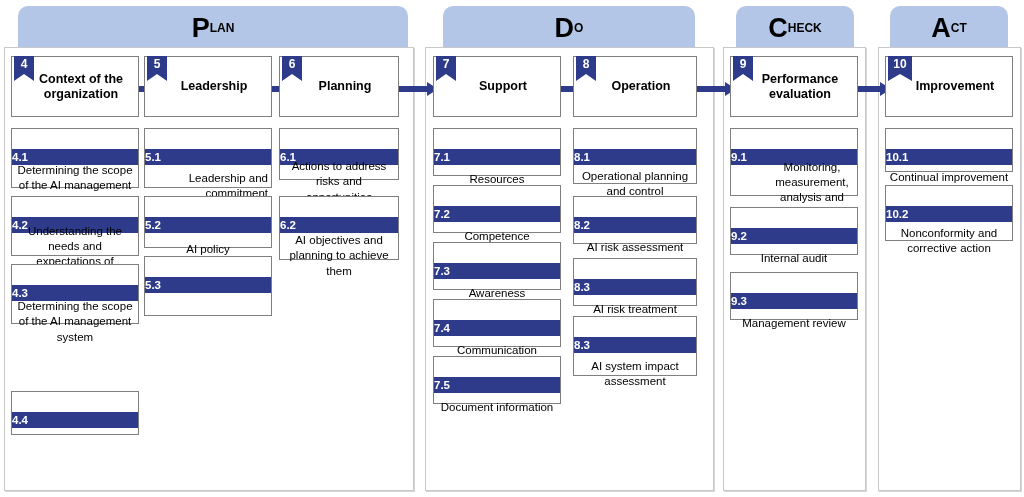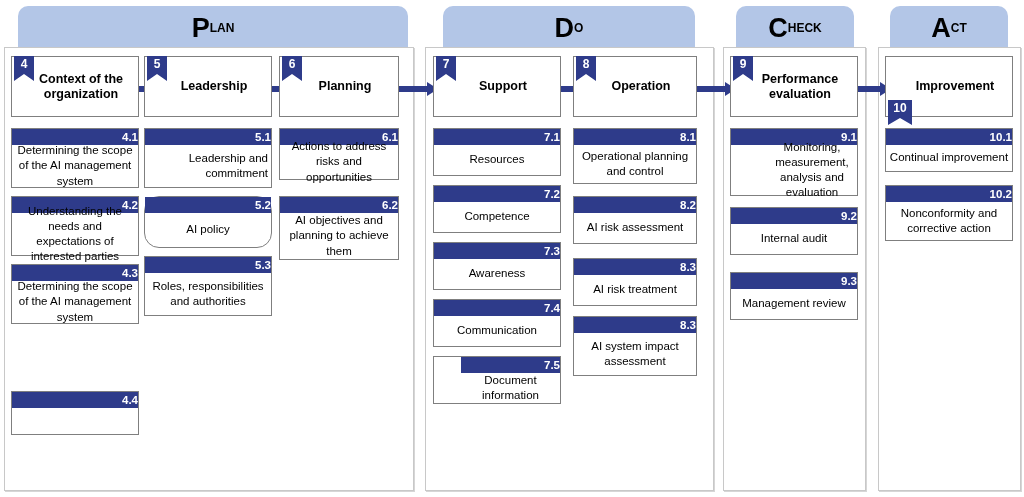--- a/index.html
+++ b/index.html
@@ -69,37 +69,38 @@
     width: 20px;
     height: 25px;
     background: #2e3b8a;
     color: #ffffff;
     font-size: 12px;
     font-weight: bold;
     text-align: center;
     line-height: 17px;
     clip-path: polygon(0 0, 100% 0, 100% 100%, 50% 72%, 0 100%);
   }
-  .clause-badge.wide { width: 24px; margin-top: 44px; }
+  .clause-badge.wide { width: 24px; }
 
   
   .subclause {
     position: absolute;
     box-sizing: border-box;
     border: 1px solid #7f7f7f;
     background: #ffffff;
   }
   .sub-head {
     background: #2e3b8a;
     color: #ffffff;
     font-size: 11.5px;
     font-weight: bold;
-    text-align: right;
+    text-align: left;
     line-height: 16px;
     height: 16px;
+    margin-top: 20px;
   }
   .sub-body {
     color: #000000;
     font-size: 11.5px;
     text-align: center;
     line-height: 1.32;
     display: flex;
     align-items: center;
     justify-content: center;
     padding: 1px 3px;
@@ -203,27 +204,26 @@
 <div class="clause-col" style="left:144px; top:56px; width:128px;">
   <div class="clause-title" style="height:61px;">
     <span class="clause-badge">5</span>
     <span>Leadership</span>
   </div>
 </div>
 <div class="subclause" style="left:144px; top:128px; width:128px; height:60px;">
   <div class="sub-head">5.1</div>
   <div class="sub-body" style="height:42px;text-align:right;">Leadership and commitment</div>
 </div>
-<div class="subclause" style="left:144px; top:196px; width:128px; height:52px;border-radius:15px;">
+<div class="subclause" style="left:144px; top:196px; width:128px; height:52px;">
   <div class="sub-head">5.2</div>
   <div class="sub-body" style="height:34px;">AI policy</div>
 </div>
 <div class="subclause" style="left:144px; top:256px; width:128px; height:60px;">
   <div class="sub-head">5.3</div>
-  <div class="sub-body" style="height:42px;">Roles, responsibilities and authorities</div>
 </div>
 
 <div class="clause-col" style="left:279px; top:56px; width:120px;">
   <div class="clause-title" style="height:61px;">
     <span class="clause-badge">6</span>
     <span>Planning</span>
   </div>
 </div>
 <div class="subclause" style="left:279px; top:128px; width:120px; height:52px;">
   <div class="sub-head">6.1</div>
@@ -249,21 +249,21 @@
   <div class="sub-body" style="height:30px;">Competence</div>
 </div>
 <div class="subclause" style="left:433px; top:242px; width:128px; height:48px;">
   <div class="sub-head">7.3</div>
   <div class="sub-body" style="height:30px;">Awareness</div>
 </div>
 <div class="subclause" style="left:433px; top:299px; width:128px; height:48px;">
   <div class="sub-head">7.4</div>
   <div class="sub-body" style="height:30px;">Communication</div>
 </div>
-<div class="subclause" style="left:433px; top:356px; width:128px; height:48px;padding-left:27px;">
+<div class="subclause" style="left:433px; top:356px; width:128px; height:48px;">
   <div class="sub-head">7.5</div>
   <div class="sub-body" style="height:30px;">Document information</div>
 </div>
 
 <div class="clause-col" style="left:573px; top:56px; width:124px;">
   <div class="clause-title" style="height:61px;">
     <span class="clause-badge">8</span>
     <span>Operation</span>
   </div>
 </div>

